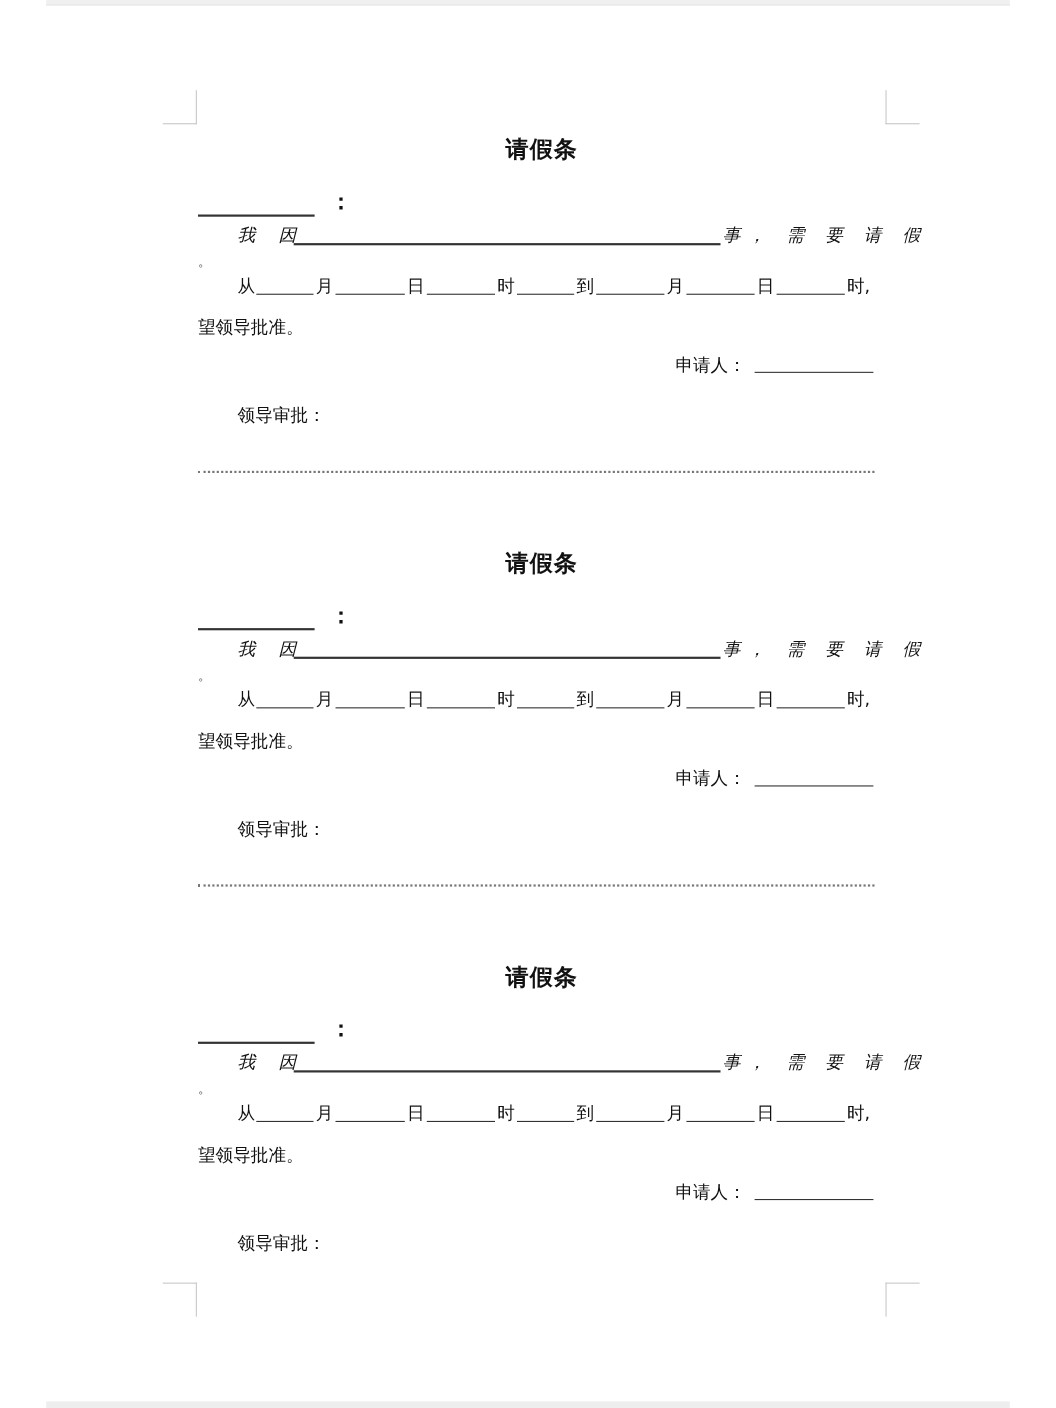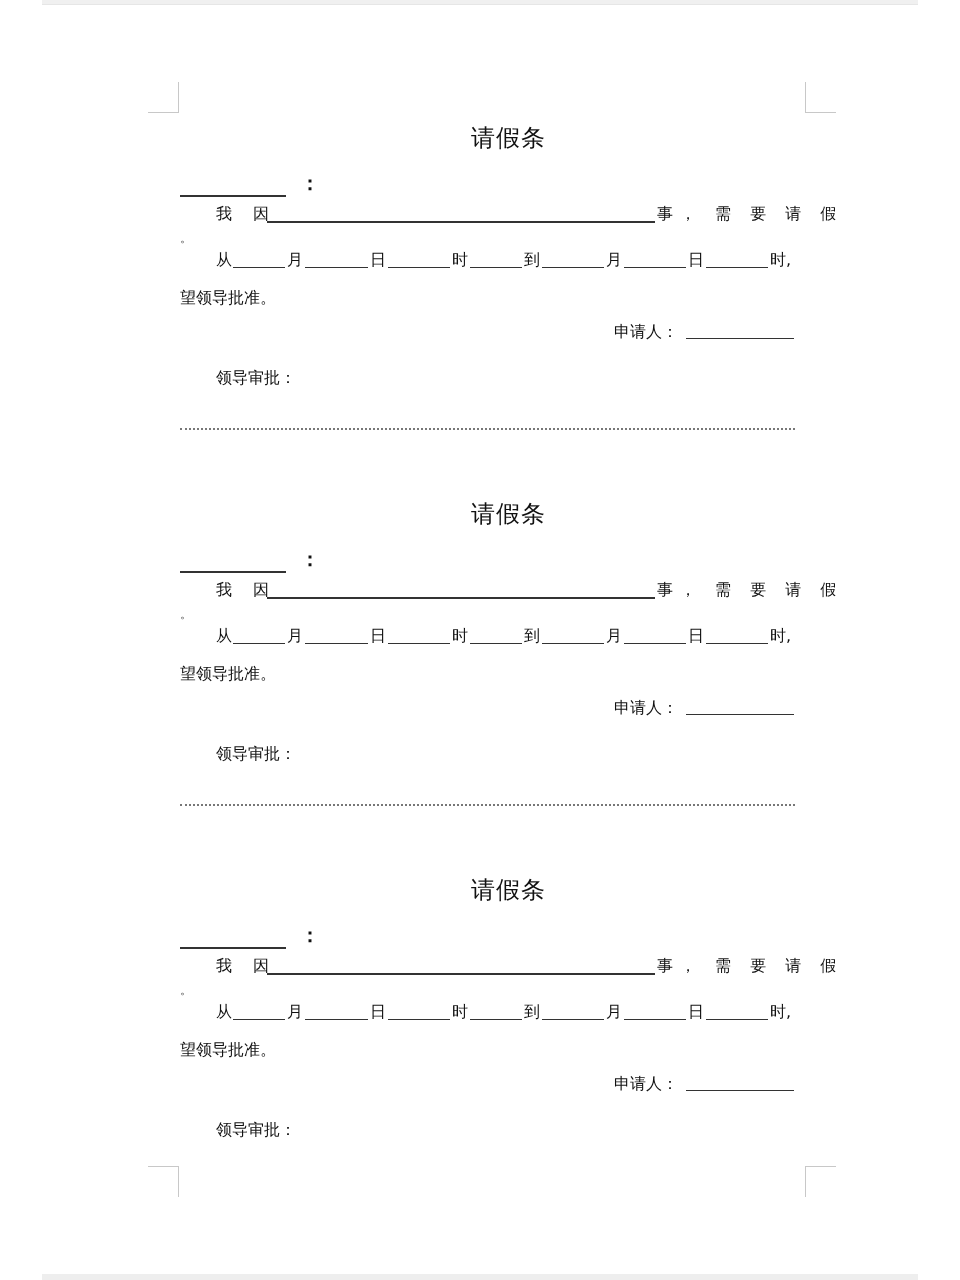--- a/index.html
+++ b/index.html
@@ -18,29 +18,29 @@
       background: #eeeeee;
     }
     .corner { position: absolute; width: 30px; height: 30px; }
     .corner.tl { left: 148px; top: 82px; border-right: 1px solid #c8c8c8; border-bottom: 1px solid #c8c8c8; }
     .corner.tr { left: 805px; top: 82px; border-left: 1px solid #c8c8c8; border-bottom: 1px solid #c8c8c8; }
     .corner.bl { left: 148px; top: 1166px; border-right: 1px solid #c8c8c8; border-top: 1px solid #c8c8c8; }
     .corner.br { left: 805px; top: 1166px; border-left: 1px solid #c8c8c8; border-top: 1px solid #c8c8c8; }
 
     .form { position: absolute; left: 180px; width: 615px; height: 340px; }
     .title {
-      position: absolute; left: 16px; width: 625px; top: 0; text-align: center;
-      font-size: 24px; font-weight: normal; letter-spacing: 1px;
+      position: absolute; left: 0; width: 625px; top: 0; text-align: center;
+      font-size: 21px; font-weight: bold; letter-spacing: 1px;
     }
     .addressee { position: absolute; left: 0; top: 46px; height: 30px; }
     .addressee .line { position: absolute; left: 0; top: 27px; width: 106px; border-bottom: 2px solid #333; }
     .addressee .colon { position: absolute; left: 120px; top: 2px; font-size: 20px; font-weight: bold; }
 
     .row { position: absolute; left: 0; font-size: 16px; white-space: nowrap; }
-    .reason-row { top: 82px; width: 625px; height: 26px; }
+    .reason-row { top: 82px; width: 625px; height: 26px; font-style: italic; }
     .reason-row .lbl1 { position: absolute; left: 36px; top: 0; letter-spacing: 8px; }
     .reason-row .uline { position: absolute; left: 87px; top: 17px; width: 388px; border-bottom: 2px solid #333; }
     .reason-row .lbl2 { position: absolute; left: 477px; top: 0; letter-spacing: 7px; }
     .period { position: absolute; left: 0; top: 108px; font-size: 12px; color: #444; }
 
     .date-row { top: 128px; width: 625px; height: 26px; }
     .date-row .seg { position: absolute; top: 0; }
     .date-row .u { position: absolute; top: 17px; border-bottom: 1.5px solid #333; }
 
     .approve-text { top: 166px; }

